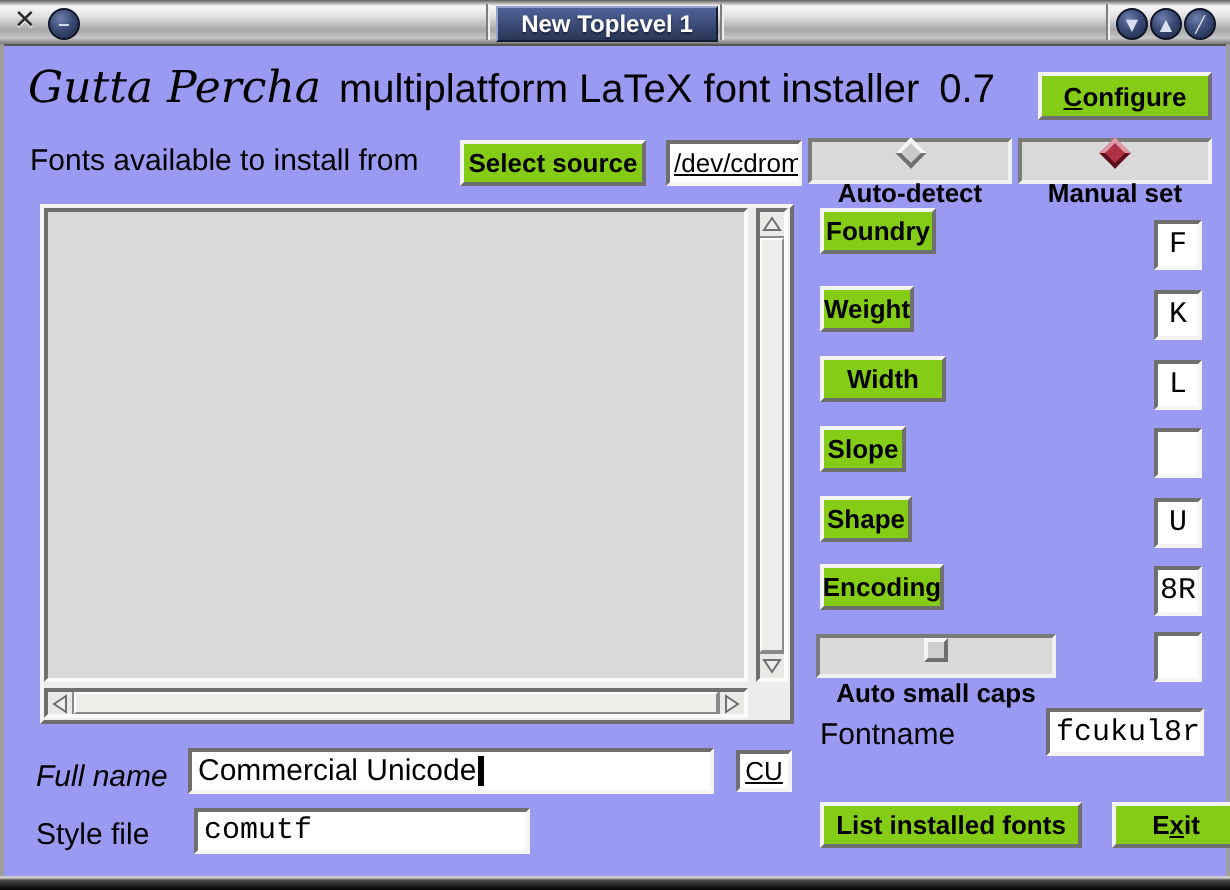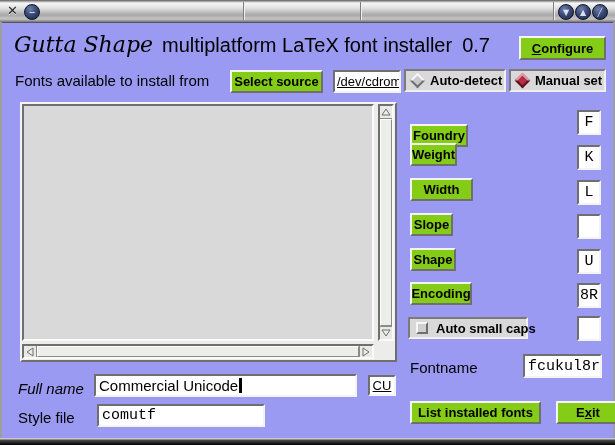--- a/index.html
+++ b/index.html
@@ -54,21 +54,21 @@
     display:flex; align-items:center; padding:0 3px; overflow:hidden; white-space:nowrap;
   }
   .entry.mono { font:15px "Liberation Mono","DejaVu Sans Mono",monospace; }
   .entry.small { font:13px "Liberation Sans",sans-serif; padding:0 2px;text-decoration:underline; }
   .entry.center { justify-content:center; padding:0; }
   .label { position:absolute; font:15px "Liberation Sans",sans-serif; color:#000; white-space:nowrap; }
   .radio {
     position:absolute; box-sizing:border-box; background:#d9d9d9;
     border:2px solid; border-color:#7a7a7a #f0f0f0 #f0f0f0 #7a7a7a;
     display:flex; align-items:center; gap:7px; padding:0 6px;
-    font:bold 13px "Liberation Sans",sans-serif; white-space:nowrap;
+    font:bold 13px "Liberation Sans",sans-serif; white-space:nowrap;flex-direction:column;
   }
   .diamond { width:7px; height:7px; transform:rotate(45deg); background:#c9c9c9; flex:0 0 auto;
     border:2px solid; border-color:#f6f6f6 #6f6f6f #6f6f6f #f6f6f6; }
   .diamond.sel { background:#b03048; border-color:#e09aa7 #5e0f1e #5e0f1e #e09aa7; }
   .checkbox { width:8px; height:8px; background:#cfcfcf; flex:0 0 auto;
     border:2px solid; border-color:#f6f6f6 #6f6f6f #6f6f6f #f6f6f6; }
   .u { text-decoration:underline; }
   
   .app-title { position:absolute; left:14px; top:32px; height:28px; display:flex; align-items:baseline; }
   .brand { font:italic 22px "DejaVu Serif",serif; margin-right:9px; }
@@ -105,32 +105,33 @@
 </style>
 </head>
 <body>
 
 <div class="window">
 
   <div class="titlebar">
     <div class="tb-x">✕</div>
     <div class="tb-circle tb-menu">−</div>
     <div class="tb-groove" style="left:243px"></div>
+    <div class="tb-title">New Toplevel 1</div>
     <div class="tb-groove" style="left:360px"></div>
     <div class="tb-groove" style="left:553px"></div>
     <div class="tb-circle tb-b1">▼</div>
     <div class="tb-circle tb-b2">▲</div>
     <div class="tb-circle tb-b3">╱</div>
   </div>
   <div class="side-border side-l"></div>
   <div class="side-border side-r"></div>
   <div class="bottom-border"></div>
 
   <div class="app-title">
-    <span class="brand">Gutta Shape</span>
+    <span class="brand">Gutta Percha</span>
     <span class="title-rest">multiplatform LaTeX font installer</span>
     <span class="title-ver">0.7</span>
   </div>
   <div class="btn" style="left:519px; top:36px; width:87px; height:24px;">
     <span><span></span><span class="u">C</span><span>onfigure</span></span>
   </div>
 
   <div class="label" style="left:15px; top:72px;">Fonts available to install from</div>
   <div class="btn" style="left:230px; top:70px; width:93px; height:23px;">Select source</div>
   <div class="entry small" style="left:333px; top:70px; width:68px; height:23px;">/dev/cdrom</div>
@@ -165,21 +166,21 @@
         </svg>
     </div>
     <div class="h-thumb"></div>
     <div class="sb-arrow ha rgt">
       <svg width="8" height="10">
           <polygon points="1,1 7,5 1,9" fill="#eceeea" stroke="#6f6f6f" stroke-width="1"></polygon>
         </svg>
     </div>
   </div>
 
-  <div class="btn" style="left:410px; top:124px; width:58px; height:23px;">Foundry</div>
+  <div class="btn" style="left:410px; top:104px; width:58px; height:23px;">Foundry</div>
   <div class="btn" style="left:410px; top:143px; width:47px; height:23px;">Weight</div>
   <div class="btn" style="left:410px; top:178px; width:63px; height:23px;">Width</div>
   <div class="btn" style="left:410px; top:213px; width:43px; height:23px;">Slope</div>
   <div class="btn" style="left:410px; top:248px; width:46px; height:23px;">Shape</div>
   <div class="btn" style="left:410px; top:282px; width:62px; height:23px;">Encoding</div>
 
   <div class="entry mono center attr-field" style="top:110px;">F</div>
   <div class="entry mono center attr-field" style="top:145px;">K</div>
   <div class="entry mono center attr-field" style="top:180px;">L</div>
   <div class="entry mono center attr-field" style="top:214px;"></div>

